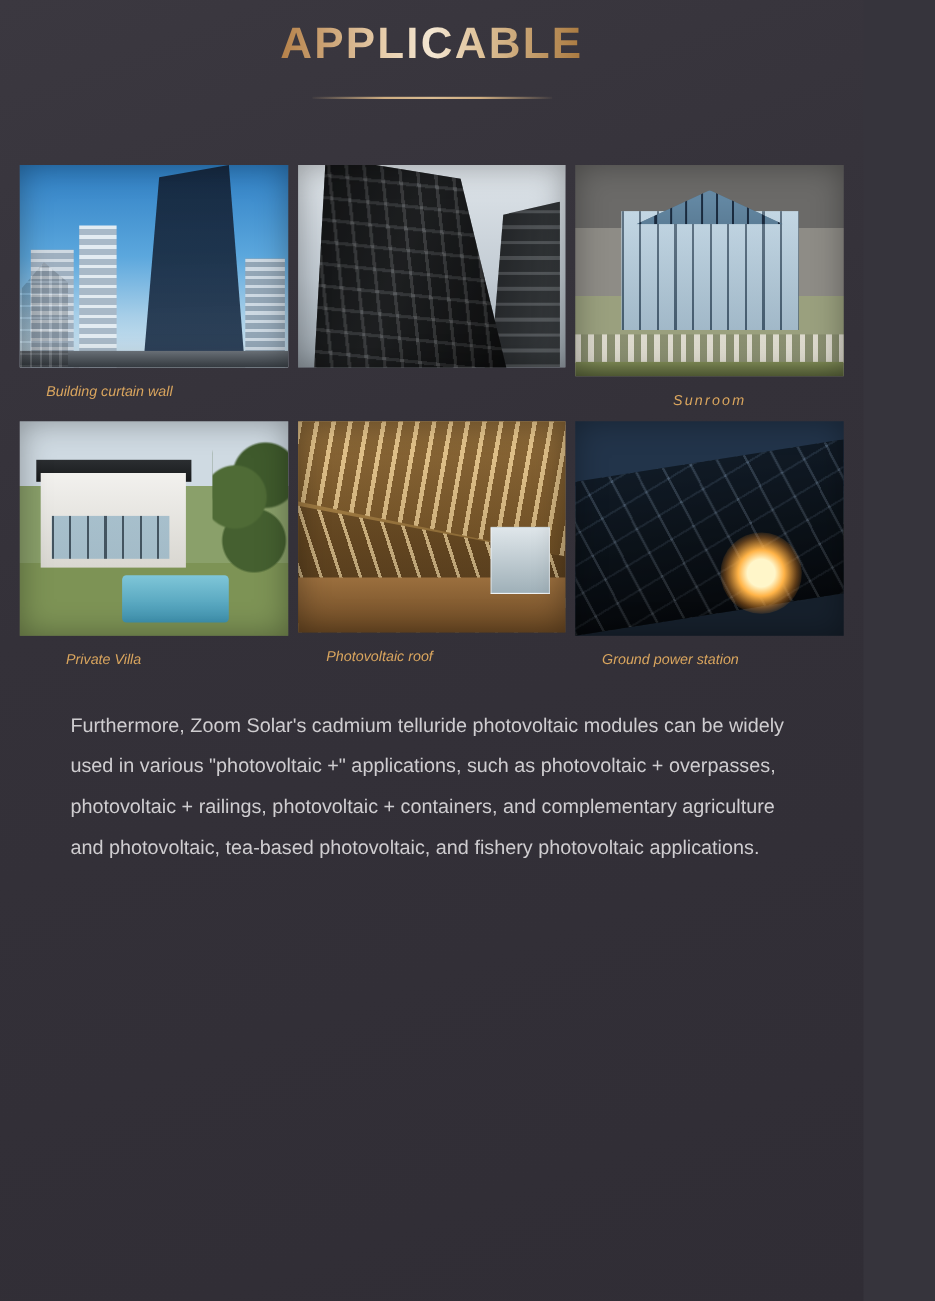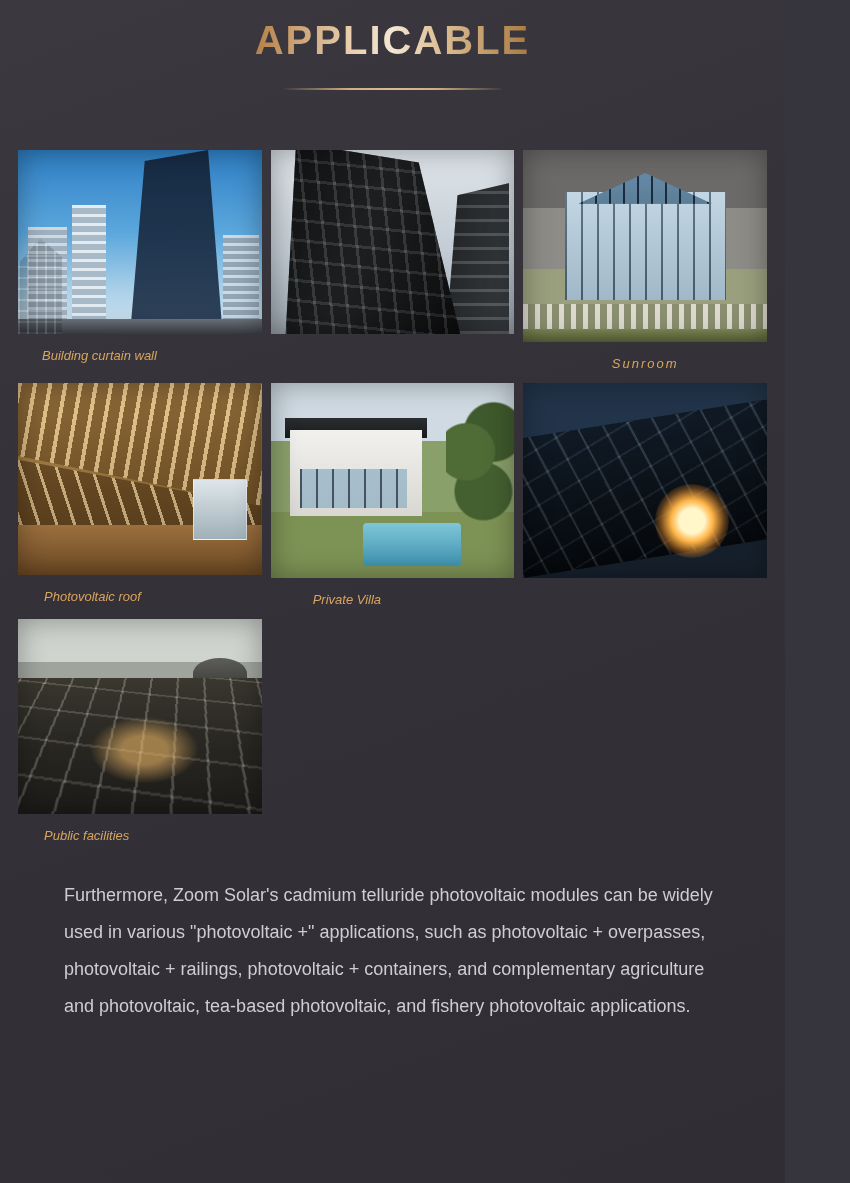--- a/index.html
+++ b/index.html
@@ -377,59 +377,51 @@
       <div class="thumb img-sunroom">
         <div class="sun-house"></div>
           <div class="sun-roof"></div>
         <div class="sun-fence"></div>
           <div class="sun-grass"></div>
           <div class="vig"></div>
       </div>
       <div class="caption cap-center cap-letterspace">Sunroom</div>
     </div>
 
-    <div class="cell row2">
-      <div class="thumb img-roof">
-        <div class="roof-beams"></div>
-          <div class="roof-beams2"></div>
-        <div class="roof-floor"></div>
-          <div class="roof-panel"></div>
-          <div class="vig"></div>
-      </div>
-      <div class="caption cap-indent-3">Photovoltaic roof</div>
-    </div>
-
     <div class="cell row3">
       <div class="thumb img-villa">
         <div class="villa-trees"></div>
         <div class="villa-roof"></div>
           <div class="villa-body"></div>
         <div class="villa-glass"></div>
           <div class="villa-pool"></div>
           <div class="vig"></div>
       </div>
       <div class="caption cap-indent-1">Private Villa</div>
     </div>
 
+    <div class="cell row2">
+      <div class="thumb img-roof">
+        <div class="roof-beams"></div>
+          <div class="roof-beams2"></div>
+        <div class="roof-floor"></div>
+          <div class="roof-panel"></div>
+          <div class="vig"></div>
+      </div>
+      <div class="caption cap-indent-3">Photovoltaic roof</div>
+    </div>
+
     <div class="cell row3">
       <div class="thumb img-ground">
         <div class="gnd-glow"></div>
         <div class="gnd-panels"></div>
         <div class="gnd-sun"></div>
           <div class="vig"></div>
       </div>
-    </div>
-
-    <div class="cell row3">
-      <div class="thumb img-public">
-        <div class="pub-dome"></div>
-        <div class="pub-field"></div>
-        <div class="pub-shine"></div>
-          <div class="vig"></div>
-      </div>
-      <div class="caption cap-indent-3">Public facilities</div>
-    </div>
+      <div class="caption cap-indent-2">Ground power station</div>
+    </div>
+
 
   </div>
 
   <div class="para">Furthermore, Zoom Solar's cadmium telluride photovoltaic modules can be widely used in various "photovoltaic +" applications, such as photovoltaic + overpasses, photovoltaic + railings, photovoltaic + containers, and complementary agriculture and photovoltaic, tea-based photovoltaic, and fishery photovoltaic applications.</div>
 
 </div>
 
 </body></html>

